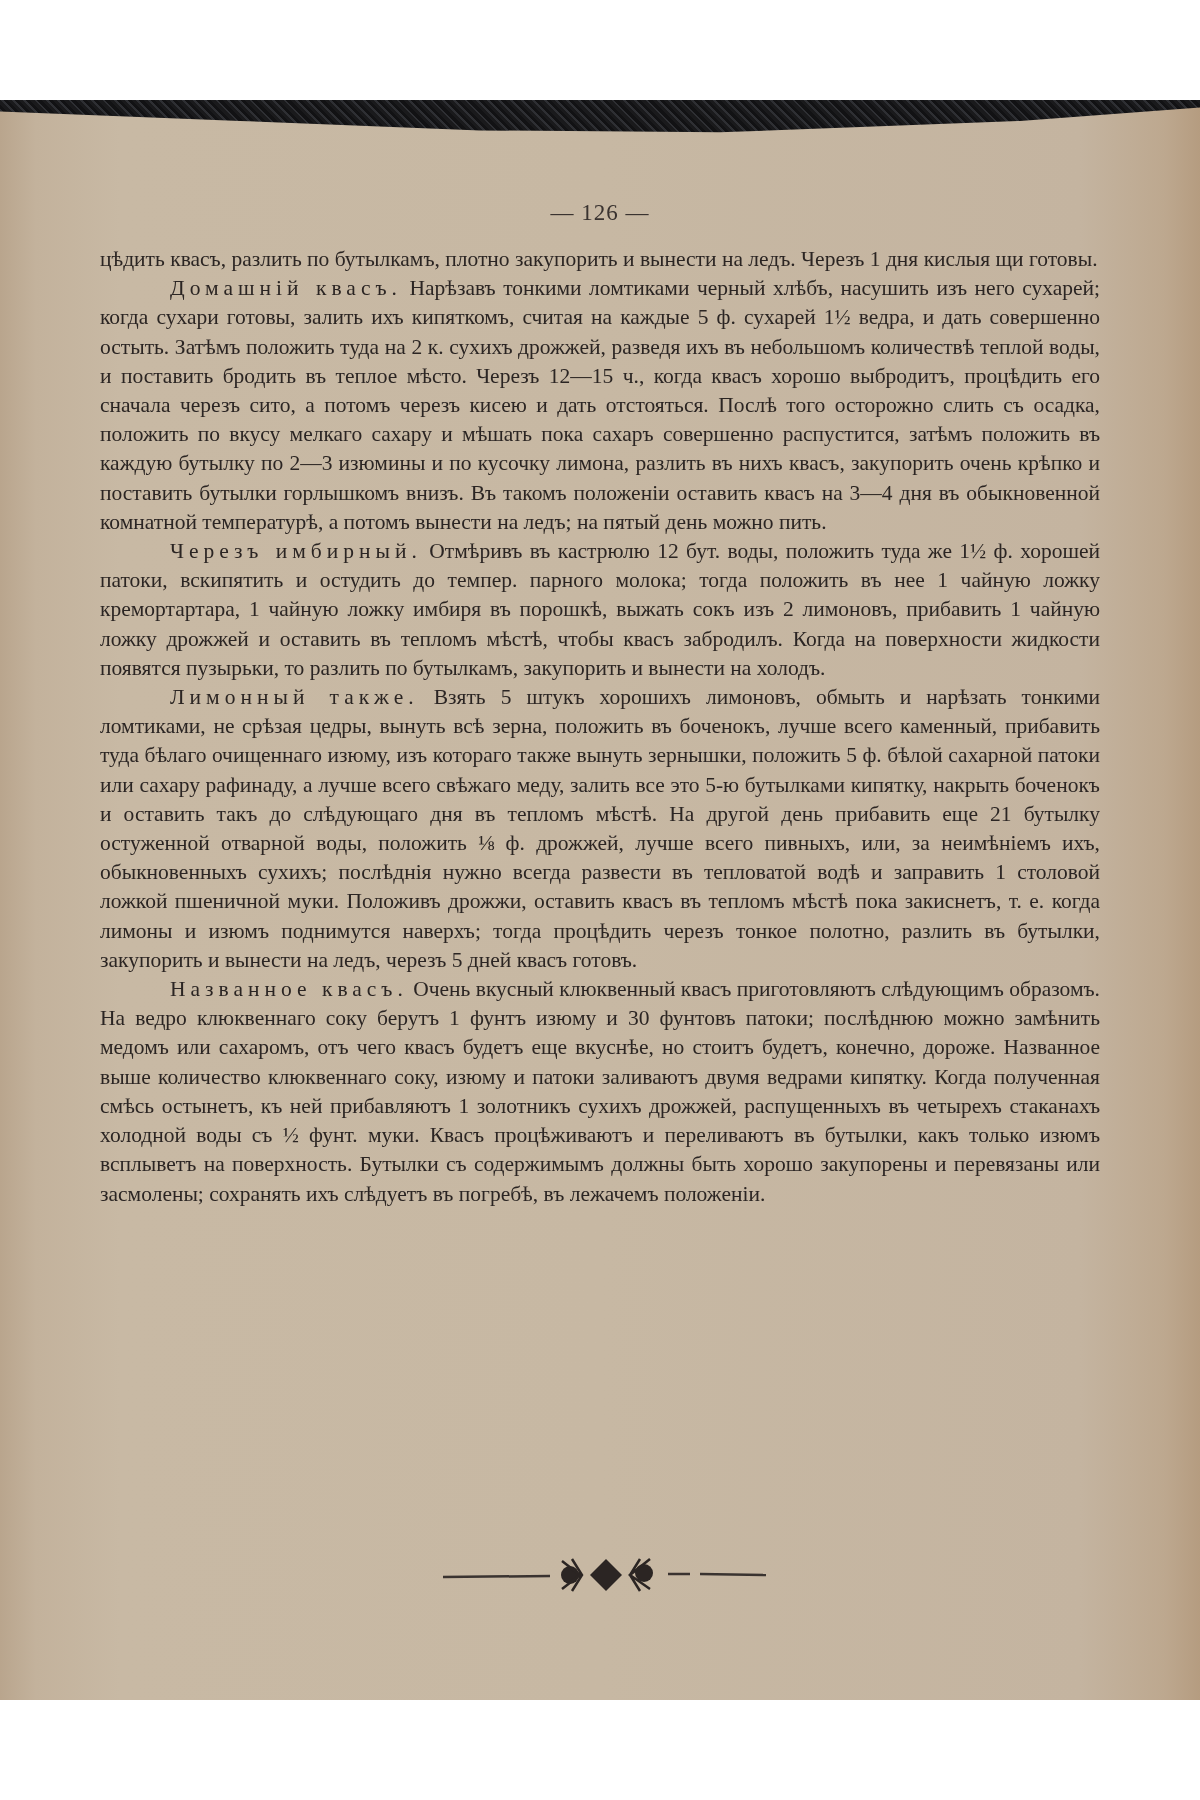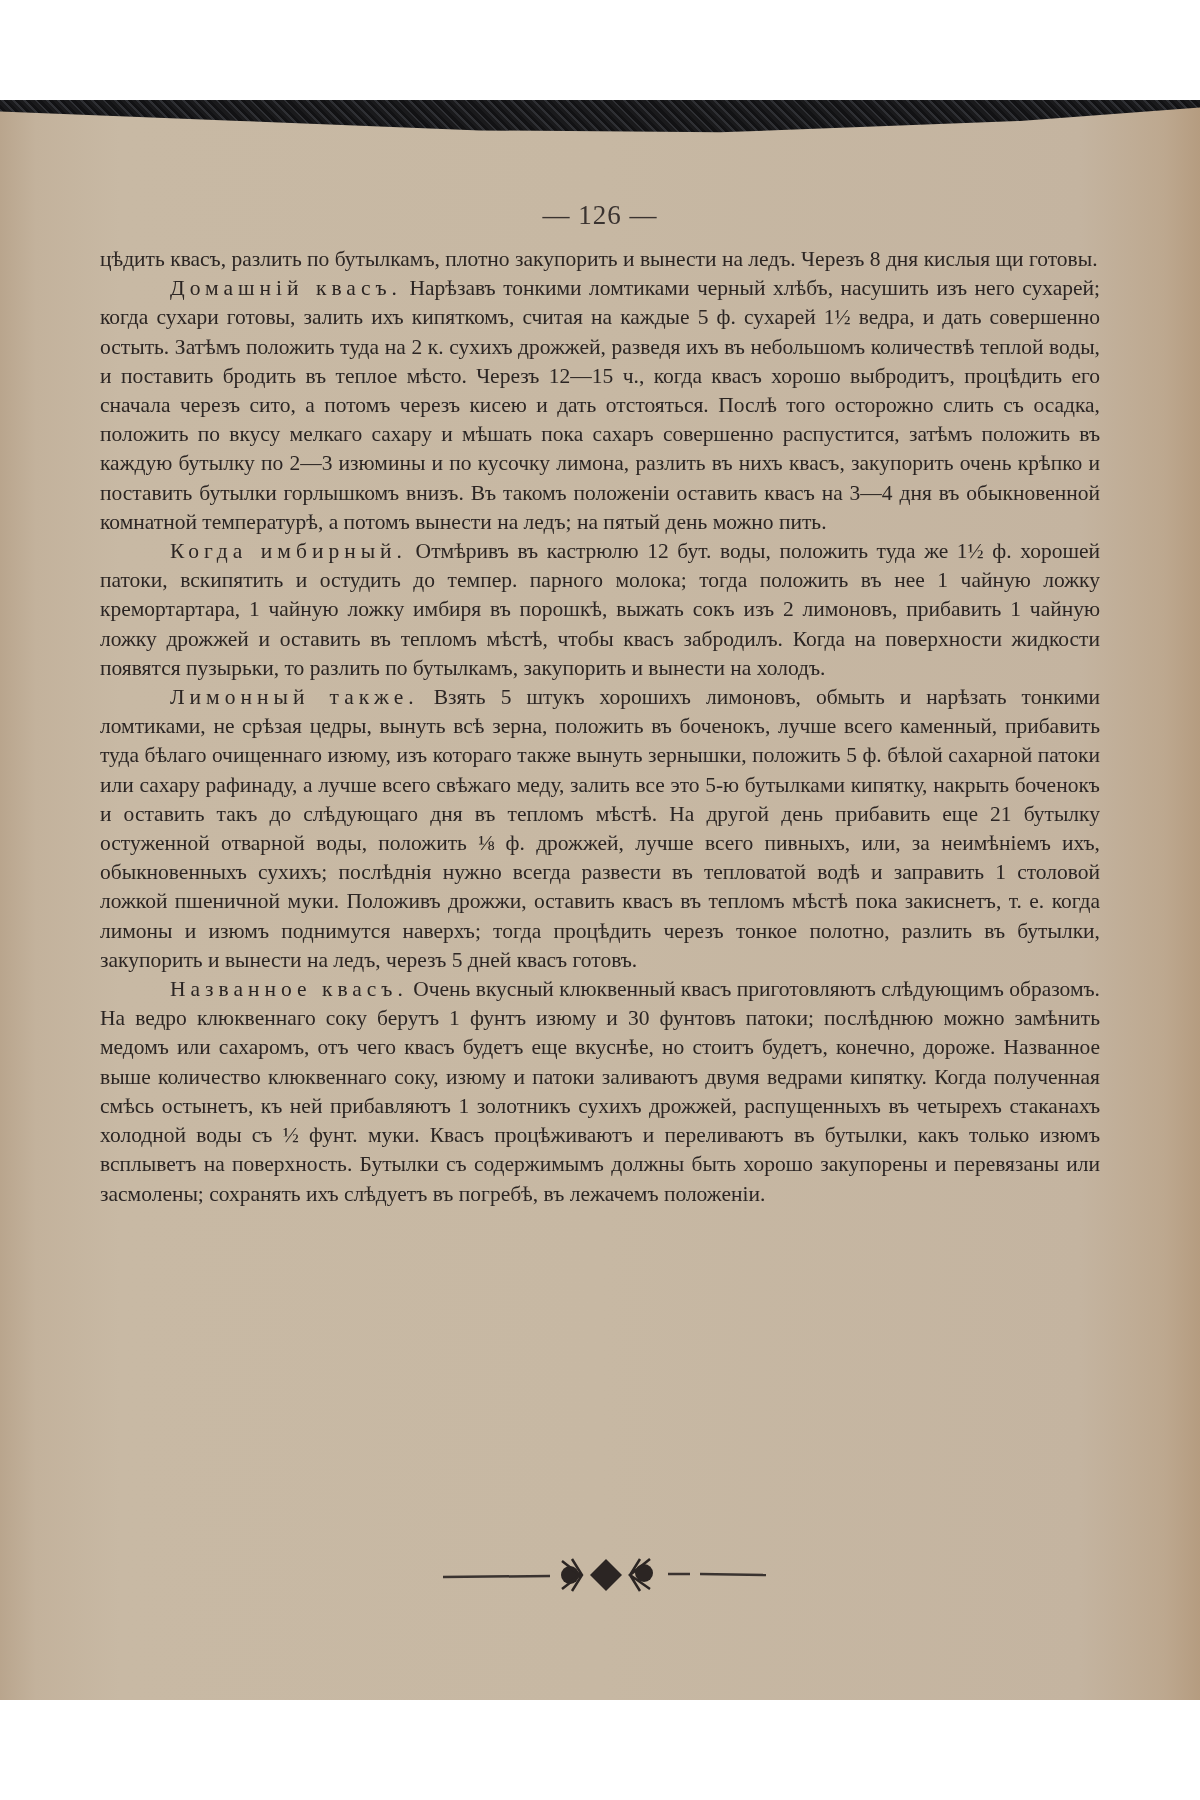--- a/index.html
+++ b/index.html
@@ -4,46 +4,46 @@
 <style>
   html, body { margin:0; padding:0; }
   body { width:1200px; height:1800px; background:#ffffff; position:relative; overflow:hidden;
          font-family:"Liberation Serif", "DejaVu Serif", serif; }
   .page { position:absolute; left:0; top:100px; width:1200px; height:1600px;
           background: linear-gradient(90deg, #b9a58d 0%, #c3b29c 3%, #c8b9a4 10%, #c7b8a3 50%, #c4b4a0 90%, #bda88f 97%, #b59c80 100%); }
   .leather { position:absolute; left:0; top:100px; width:1200px; height:38px;
              background: repeating-linear-gradient(45deg, #1a1a1c 0 3px, #2e2f33 3px 5px, #121214 5px 8px);
              clip-path: polygon(0 0, 100% 0, 100% 20%, 85% 55%, 60% 85%, 40% 80%, 20% 55%, 0 30%); }
   .page-number { position:absolute; top:200px; left:0; width:1200px; text-align:center;
-                 font-size:27px; color:#3a3330; letter-spacing:1px; }
+                 font-size:23px; color:#3a3330; letter-spacing:1px; }
   .text { position:absolute; left:100px; top:245px; width:1000px; color:#2b2523;
           font-size:21.5px; line-height:29.2px; text-align:justify; }
   .text p { margin:0; }
   .text p.indent { text-indent:70px; }
   .heading { letter-spacing:5px; }
   .ornament { position:absolute; top:1555px; left:0; width:1200px; height:40px; }
 </style>
 </head>
 <body>
 
 <div class="page"></div>
 <div class="leather"></div>
 
 <div class="page-number">— 126 —</div>
 
 <div class="text">
   <p>
-    <span>цѣдить квасъ, разлить по бутылкамъ, плотно закупорить и вынести на ледъ. Черезъ 8 дня кислыя щи готовы.</span>
+    <span>цѣдить квасъ, разлить по бутылкамъ, плотно закупорить и вынести на ледъ. Черезъ 1 дня кислыя щи готовы.</span>
   </p>
   <p class="indent">
     <span class="heading">Домашній квасъ.</span>
     <span>Нарѣзавъ тонкими ломтиками черный хлѣбъ, насушить изъ него сухарей; когда сухари готовы, залить ихъ кипяткомъ, считая на каждые 5 ф. сухарей 1½ ведра, и дать совершенно остыть. Затѣмъ положить туда на 2 к. сухихъ дрожжей, разведя ихъ въ небольшомъ количествѣ теплой воды, и поставить бродить въ теплое мѣсто. Черезъ 12—15 ч., когда квасъ хорошо выбродитъ, процѣдить его сначала черезъ сито, а потомъ черезъ кисею и дать отстояться. Послѣ того осторожно слить съ осадка, положить по вкусу мелкаго сахару и мѣшать пока сахаръ совершенно распустится, затѣмъ положить въ каждую бутылку по 2—3 изюмины и по кусочку лимона, разлить въ нихъ квасъ, закупорить очень крѣпко и поставить бутылки горлышкомъ внизъ. Въ такомъ положеніи оставить квасъ на 3—4 дня въ обыкновенной комнатной температурѣ, а потомъ вынести на ледъ; на пятый день можно пить.</span>
   </p>
   <p class="indent">
-    <span class="heading">Когда имбирный.</span>
+    <span class="heading">Черезъ имбирный.</span>
     <span>Отмѣривъ въ кастрюлю 12 бут. воды, положить туда же 1½ ф. хорошей патоки, вскипятить и остудить до темпер. парного молока; тогда положить въ нее 1 чайную ложку кремортартара, 1 чайную ложку имбиря въ порошкѣ, выжать сокъ изъ 2 лимоновъ, прибавить 1 чайную ложку дрожжей и оставить въ тепломъ мѣстѣ, чтобы квасъ забродилъ. Когда на поверхности жидкости появятся пузырьки, то разлить по бутылкамъ, закупорить и вынести на холодъ.</span>
   </p>
   <p class="indent">
     <span class="heading">Лимонный также.</span>
     <span>Взять 5 штукъ хорошихъ лимоновъ, обмыть и нарѣзать тонкими ломтиками, не срѣзая цедры, вынуть всѣ зерна, положить въ боченокъ, лучше всего каменный, прибавить туда бѣлаго очищеннаго изюму, изъ котораго также вынуть зернышки, положить 5 ф. бѣлой сахарной патоки или сахару рафинаду, а лучше всего свѣжаго меду, залить все это 5-ю бутылками кипятку, накрыть боченокъ и оставить такъ до слѣдующаго дня въ тепломъ мѣстѣ. На другой день прибавить еще 21 бутылку остуженной отварной воды, положить ⅛ ф. дрожжей, лучше всего пивныхъ, или, за неимѣніемъ ихъ, обыкновенныхъ сухихъ; послѣднія нужно всегда развести въ тепловатой водѣ и заправить 1 столовой ложкой пшеничной муки. Положивъ дрожжи, оставить квасъ въ тепломъ мѣстѣ пока закиснетъ, т. е. когда лимоны и изюмъ поднимутся наверхъ; тогда процѣдить черезъ тонкое полотно, разлить въ бутылки, закупорить и вынести на ледъ, черезъ 5 дней квасъ готовъ.</span>
   </p>
   <p class="indent">
     <span class="heading">Названное квасъ.</span>
     <span>Очень вкусный клюквенный квасъ приготовляютъ слѣдующимъ образомъ. На ведро клюквеннаго соку берутъ 1 фунтъ изюму и 30 фунтовъ патоки; послѣднюю можно замѣнить медомъ или сахаромъ, отъ чего квасъ будетъ еще вкуснѣе, но стоитъ будетъ, конечно, дороже. Названное выше количество клюквеннаго соку, изюму и патоки заливаютъ двумя ведрами кипятку. Когда полученная смѣсь остынетъ, къ ней прибавляютъ 1 золотникъ сухихъ дрожжей, распущенныхъ въ четырехъ стаканахъ холодной воды съ ½ фунт. муки. Квасъ процѣживаютъ и переливаютъ въ бутылки, какъ только изюмъ всплыветъ на поверхность. Бутылки съ содержимымъ должны быть хорошо закупорены и перевязаны или засмолены; сохранять ихъ слѣдуетъ въ погребѣ, въ лежачемъ положеніи.</span>
   </p>

